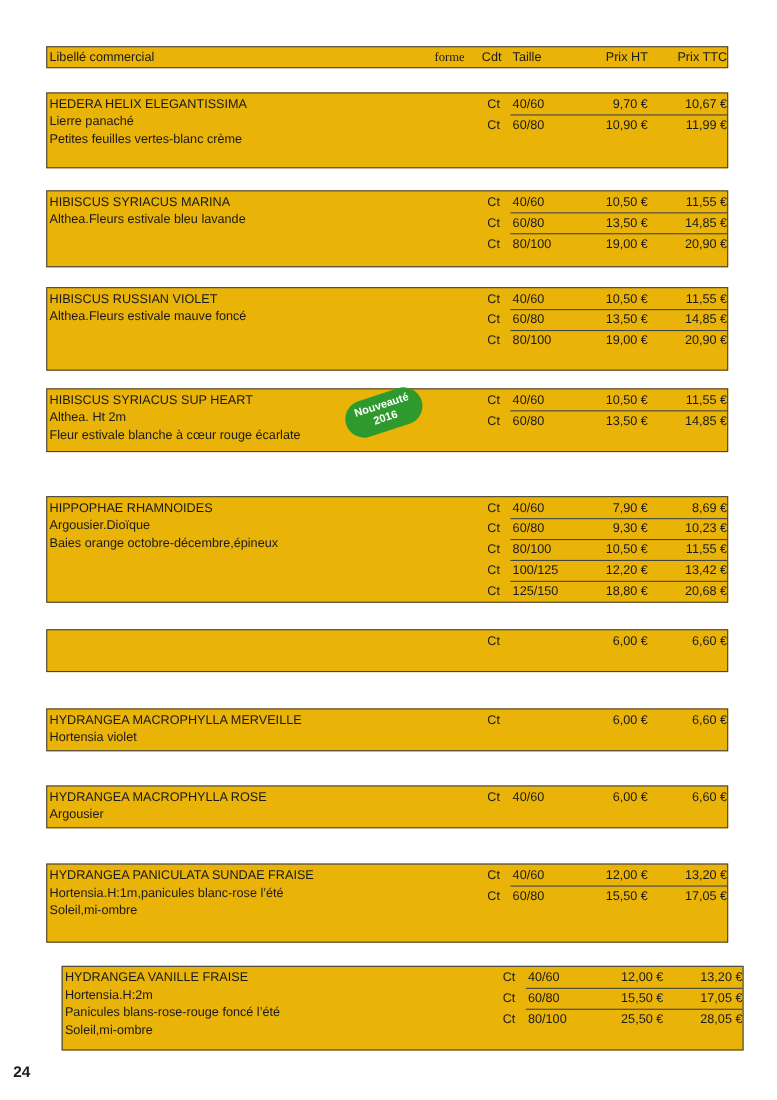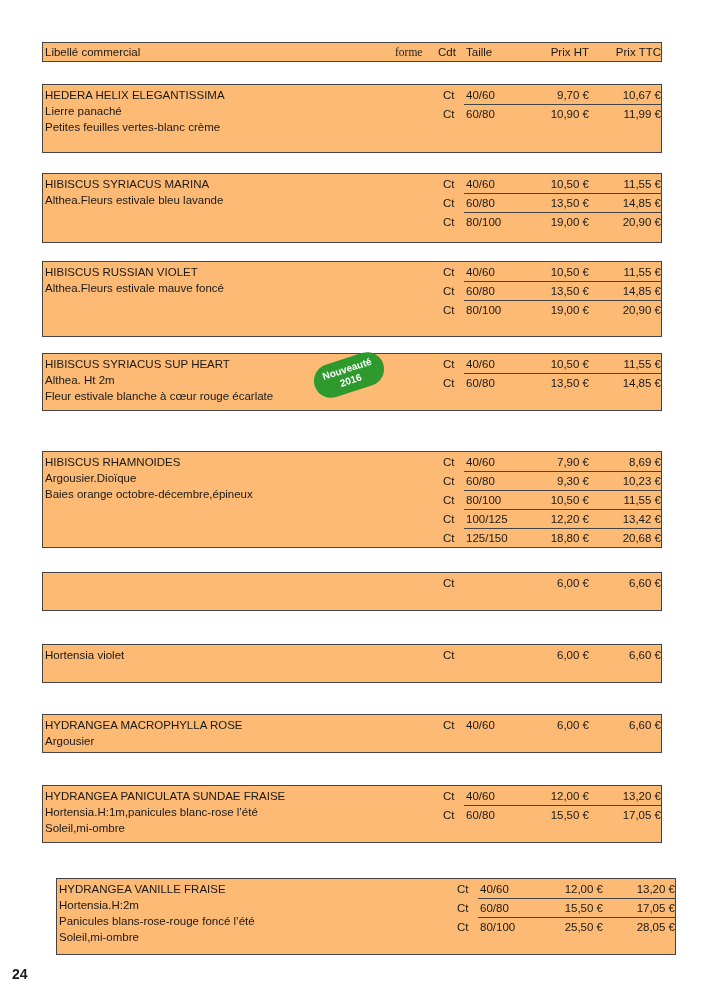--- a/index.html
+++ b/index.html
@@ -3,21 +3,21 @@
 <meta charset="utf-8">
 <style>
   html, body { margin: 0; padding: 0; }
   body {
     width: 706px; height: 1000px; background: #ffffff; position: relative;
     font-family: "Liberation Sans", "DejaVu Sans", sans-serif; color: #1a1a1a;
     font-size: 11.5px; overflow: hidden;
   }
   .box {
     position: absolute; left: 42px; width: 620px;
-    border: 1.5px solid #444; box-sizing: border-box; background: #fdba74;
+    border: 1.5px solid #444; box-sizing: border-box; background: #eab308;
   }
   .header { top: 42px; height: 20px; }
   .header span { position: absolute; top: 2px; line-height: 14px; }
   .h-lib { left: 2px; }
   .h-forme { left: 352px; font-family: Liberation Serif, serif; }
   .h-cdt { left: 395px; }
   .h-taille { left: 423px; }
   .h-ht { right: 72px; }
   .h-ttc { right: 0px; }
 
@@ -156,21 +156,21 @@
         <div class="row">
           <span class="cdt">Ct</span>
           <span class="taille">60/80</span>
           <span class="ht">13,50 €</span>
           <span class="ttc">14,85 €</span>
         </div>
       </div>
     </div>
     <div class="box" style="top: 451px; height: 97px;">
       <div class="desc">
-        <div>HIBISCUS RHAMNOIDES</div>
+        <div>HIPPOPHAE RHAMNOIDES</div>
         <div>Argousier.Dioïque</div>
         <div>Baies orange octobre-décembre,épineux</div>
       </div>
       <div class="rows">
         <div class="row">
           <span class="cdt">Ct</span>
           <span class="taille">40/60</span>
           <span class="ht">7,90 €</span>
           <span class="ttc">8,69 €</span>
           <div class="sep"></div>
@@ -209,20 +209,21 @@
         <div class="row">
           <span class="cdt">Ct</span>
           <span class="taille"></span>
           <span class="ht">6,00 €</span>
           <span class="ttc">6,60 €</span>
         </div>
       </div>
     </div>
     <div class="box" style="top: 644px; height: 39px;">
       <div class="desc">
+        <div>HYDRANGEA MACROPHYLLA MERVEILLE</div>
         <div>Hortensia violet</div>
       </div>
       <div class="rows">
         <div class="row">
           <span class="cdt">Ct</span>
           <span class="taille"></span>
           <span class="ht">6,00 €</span>
           <span class="ttc">6,60 €</span>
         </div>
       </div>
@@ -234,21 +235,21 @@
       </div>
       <div class="rows">
         <div class="row">
           <span class="cdt">Ct</span>
           <span class="taille">40/60</span>
           <span class="ht">6,00 €</span>
           <span class="ttc">6,60 €</span>
         </div>
       </div>
     </div>
-    <div class="box" style="top: 785px; height: 58px;">
+    <div class="box" style="top: 785px; height: 72px;">
       <div class="desc">
         <div>HYDRANGEA PANICULATA SUNDAE FRAISE</div>
         <div>Hortensia.H:1m,panicules blanc-rose l’été</div>
         <div>Soleil,mi-ombre</div>
       </div>
       <div class="rows">
         <div class="row">
           <span class="cdt">Ct</span>
           <span class="taille">40/60</span>
           <span class="ht">12,00 €</span>

